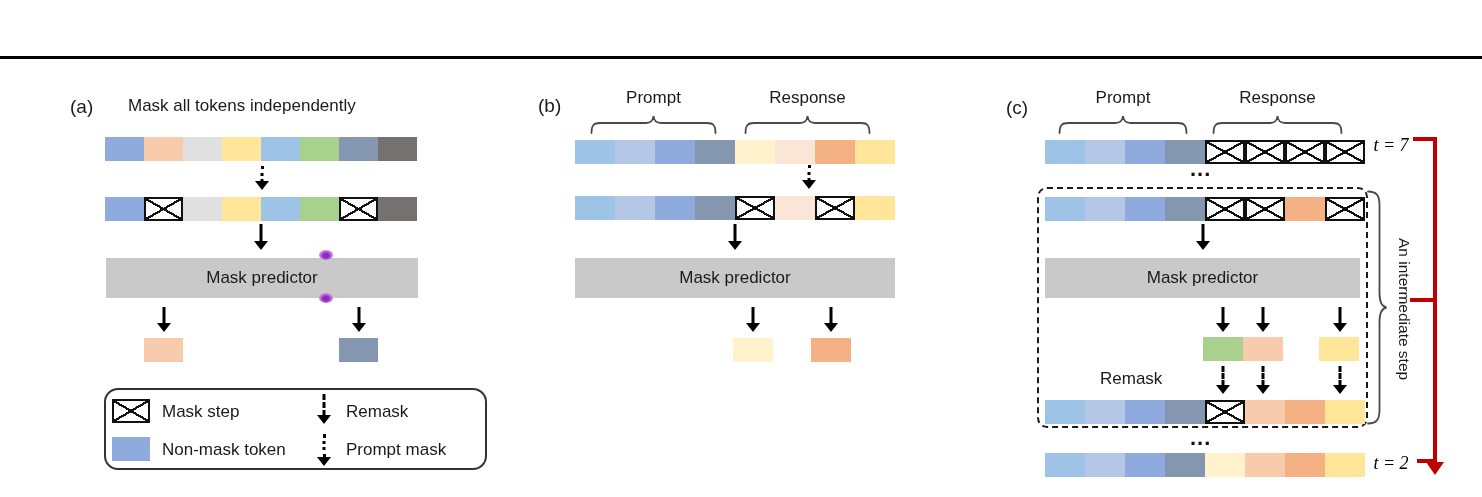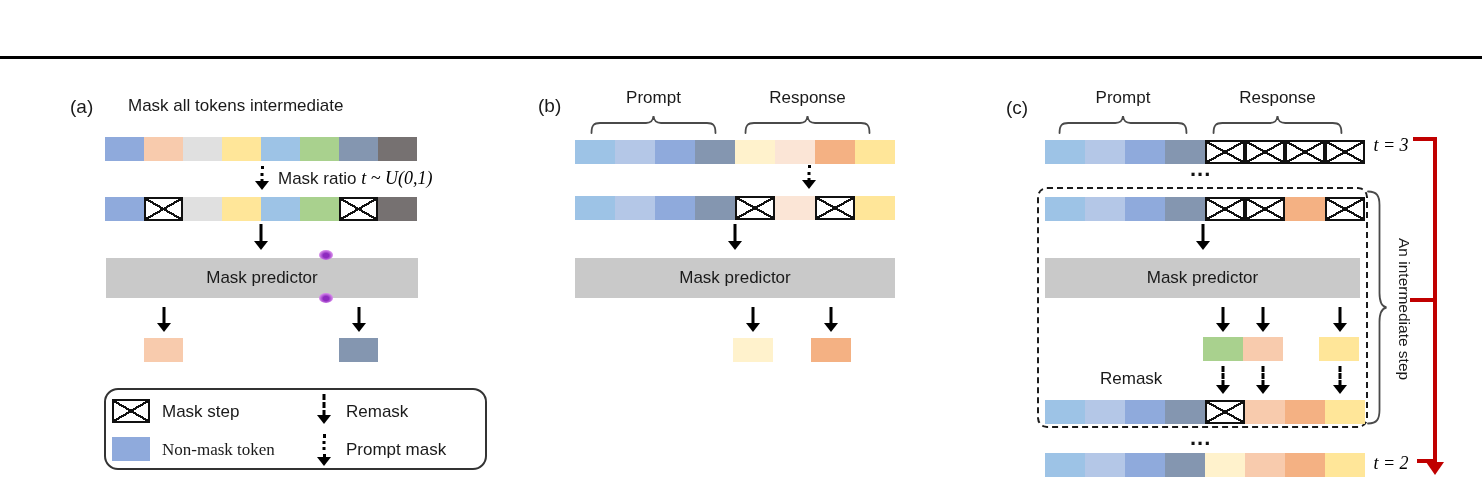--- a/index.html
+++ b/index.html
@@ -64,38 +64,34 @@
   .brace-svg{position:absolute;}
 </style>
 </head>
 <body>
 
 <div id="fig">
 
   <div id="head-rule"></div>
 
   <div class="panel-tag nw" style="left:70px;top:96px;">(a)</div>
-  <div class="caption nw" style="left:128px;top:96px;">Mask all tokens intermediate</div>
+  <div class="caption nw" style="left:128px;top:96px;">Mask all tokens independently</div>
 
   <div class="row row-a" style="left:105px;top:137px;">
       <div class="token" style="background: rgb(143, 170, 220);"></div>
       <div class="token" style="background: rgb(248, 203, 173);"></div>
       <div class="token" style="background: rgb(224, 224, 224);"></div>
       <div class="token" style="background: rgb(255, 230, 153);"></div>
       <div class="token" style="background: rgb(157, 195, 230);"></div>
       <div class="token" style="background: rgb(169, 209, 142);"></div>
       <div class="token" style="background: rgb(132, 150, 176);"></div>
       <div class="token" style="background: rgb(118, 113, 113);"></div>
     </div>
 
   <div class="arr dotted" style="left:254px;top:166px;height:24px;"></div>
-  <div class="caption nw" style="left:278px;top:168px;">
-    <span>Mask ratio</span>
-    <span class="math">t ~ U(0,1)</span>
-  </div>
 
   <div class="row row-a" style="left:105px;top:197px;">
       <div class="token" style="background: rgb(143, 170, 220);"></div>
       <div class="token mask"></div>
       <div class="token" style="background: rgb(224, 224, 224);"></div>
       <div class="token" style="background: rgb(255, 230, 153);"></div>
       <div class="token" style="background: rgb(157, 195, 230);"></div>
       <div class="token" style="background: rgb(169, 209, 142);"></div>
       <div class="token mask"></div>
       <div class="token" style="background: rgb(118, 113, 113);"></div>
@@ -119,21 +115,21 @@
   <div id="legend-box"></div>
   <div class="legend-swatch" style="left:112px;top:399px;">
       <div class="token mask"></div>
     </div>
   <div class="legend-item nw" style="left:162px;top:402px;">Mask step</div>
   <div class="arr dashed" style="left:316px;top:394px;height:30px;"></div>
   <div class="legend-item nw" style="left:346px;top:402px;">Remask</div>
   <div class="legend-swatch" style="left:112px;top:437px;">
       <div class="token" style="background: rgb(143, 170, 220);"></div>
     </div>
-  <div class="legend-item nw" style="left:162px;top:440px;font-family:Liberation Serif, serif;">Non-mask token</div>
+  <div class="legend-item nw" style="left:162px;top:440px;">Non-mask token</div>
   <div class="arr dotted" style="left:316px;top:434px;height:32px;"></div>
   <div class="legend-item nw" style="left:346px;top:440px;">Prompt mask</div>
 
   <div class="panel-tag nw" style="left:538px;top:95px;">(b)</div>
   <div class="brace-label nw" style="left:590px;top:88px;width:127px;">Prompt</div>
   <div class="brace-label nw" style="left:744px;top:88px;width:127px;">Response</div>
   <svg class="brace-svg" style="left:590px;top:114px;" width="127" height="20" viewBox="0 0 127 20" preserveAspectRatio="none">
     <path d="M 1.5 19 C 1.5 11, 4 9, 10 9 L 56 9 C 61 9, 63 7, 63.5 2 C 64 7, 66 9, 71 9 L 117 9 C 123 9, 125.5 11, 125.5 19" fill="none" stroke="#4a4a4a" stroke-width="1.8" stroke-linecap="round"></path>
   </svg>
   <svg class="brace-svg" style="left:744px;top:114px;" width="127" height="20" viewBox="0 0 127 20" preserveAspectRatio="none">
@@ -185,21 +181,21 @@
   <div class="row row-bc" style="left:1045px;top:140px;">
       <div class="token" style="background: rgb(157, 195, 230);"></div>
       <div class="token" style="background: rgb(180, 199, 231);"></div>
       <div class="token" style="background: rgb(143, 170, 220);"></div>
       <div class="token" style="background: rgb(132, 150, 176);"></div>
       <div class="token mask"></div>
       <div class="token mask"></div>
       <div class="token mask"></div>
       <div class="token mask"></div>
     </div>
-  <div class="math nw" style="position:absolute;left:1368px;top:135px;width:46px;text-align:center;">t = 3</div>
+  <div class="math nw" style="position:absolute;left:1368px;top:135px;width:46px;text-align:center;">t = 7</div>
   <div class="ellipsis nw" style="left:1190px;top:156px;">...</div>
 
   <div id="dashed-box"></div>
   <div class="row row-bc" style="left:1045px;top:197px;">
       <div class="token" style="background: rgb(157, 195, 230);"></div>
       <div class="token" style="background: rgb(180, 199, 231);"></div>
       <div class="token" style="background: rgb(143, 170, 220);"></div>
       <div class="token" style="background: rgb(132, 150, 176);"></div>
       <div class="token mask"></div>
       <div class="token mask"></div>

